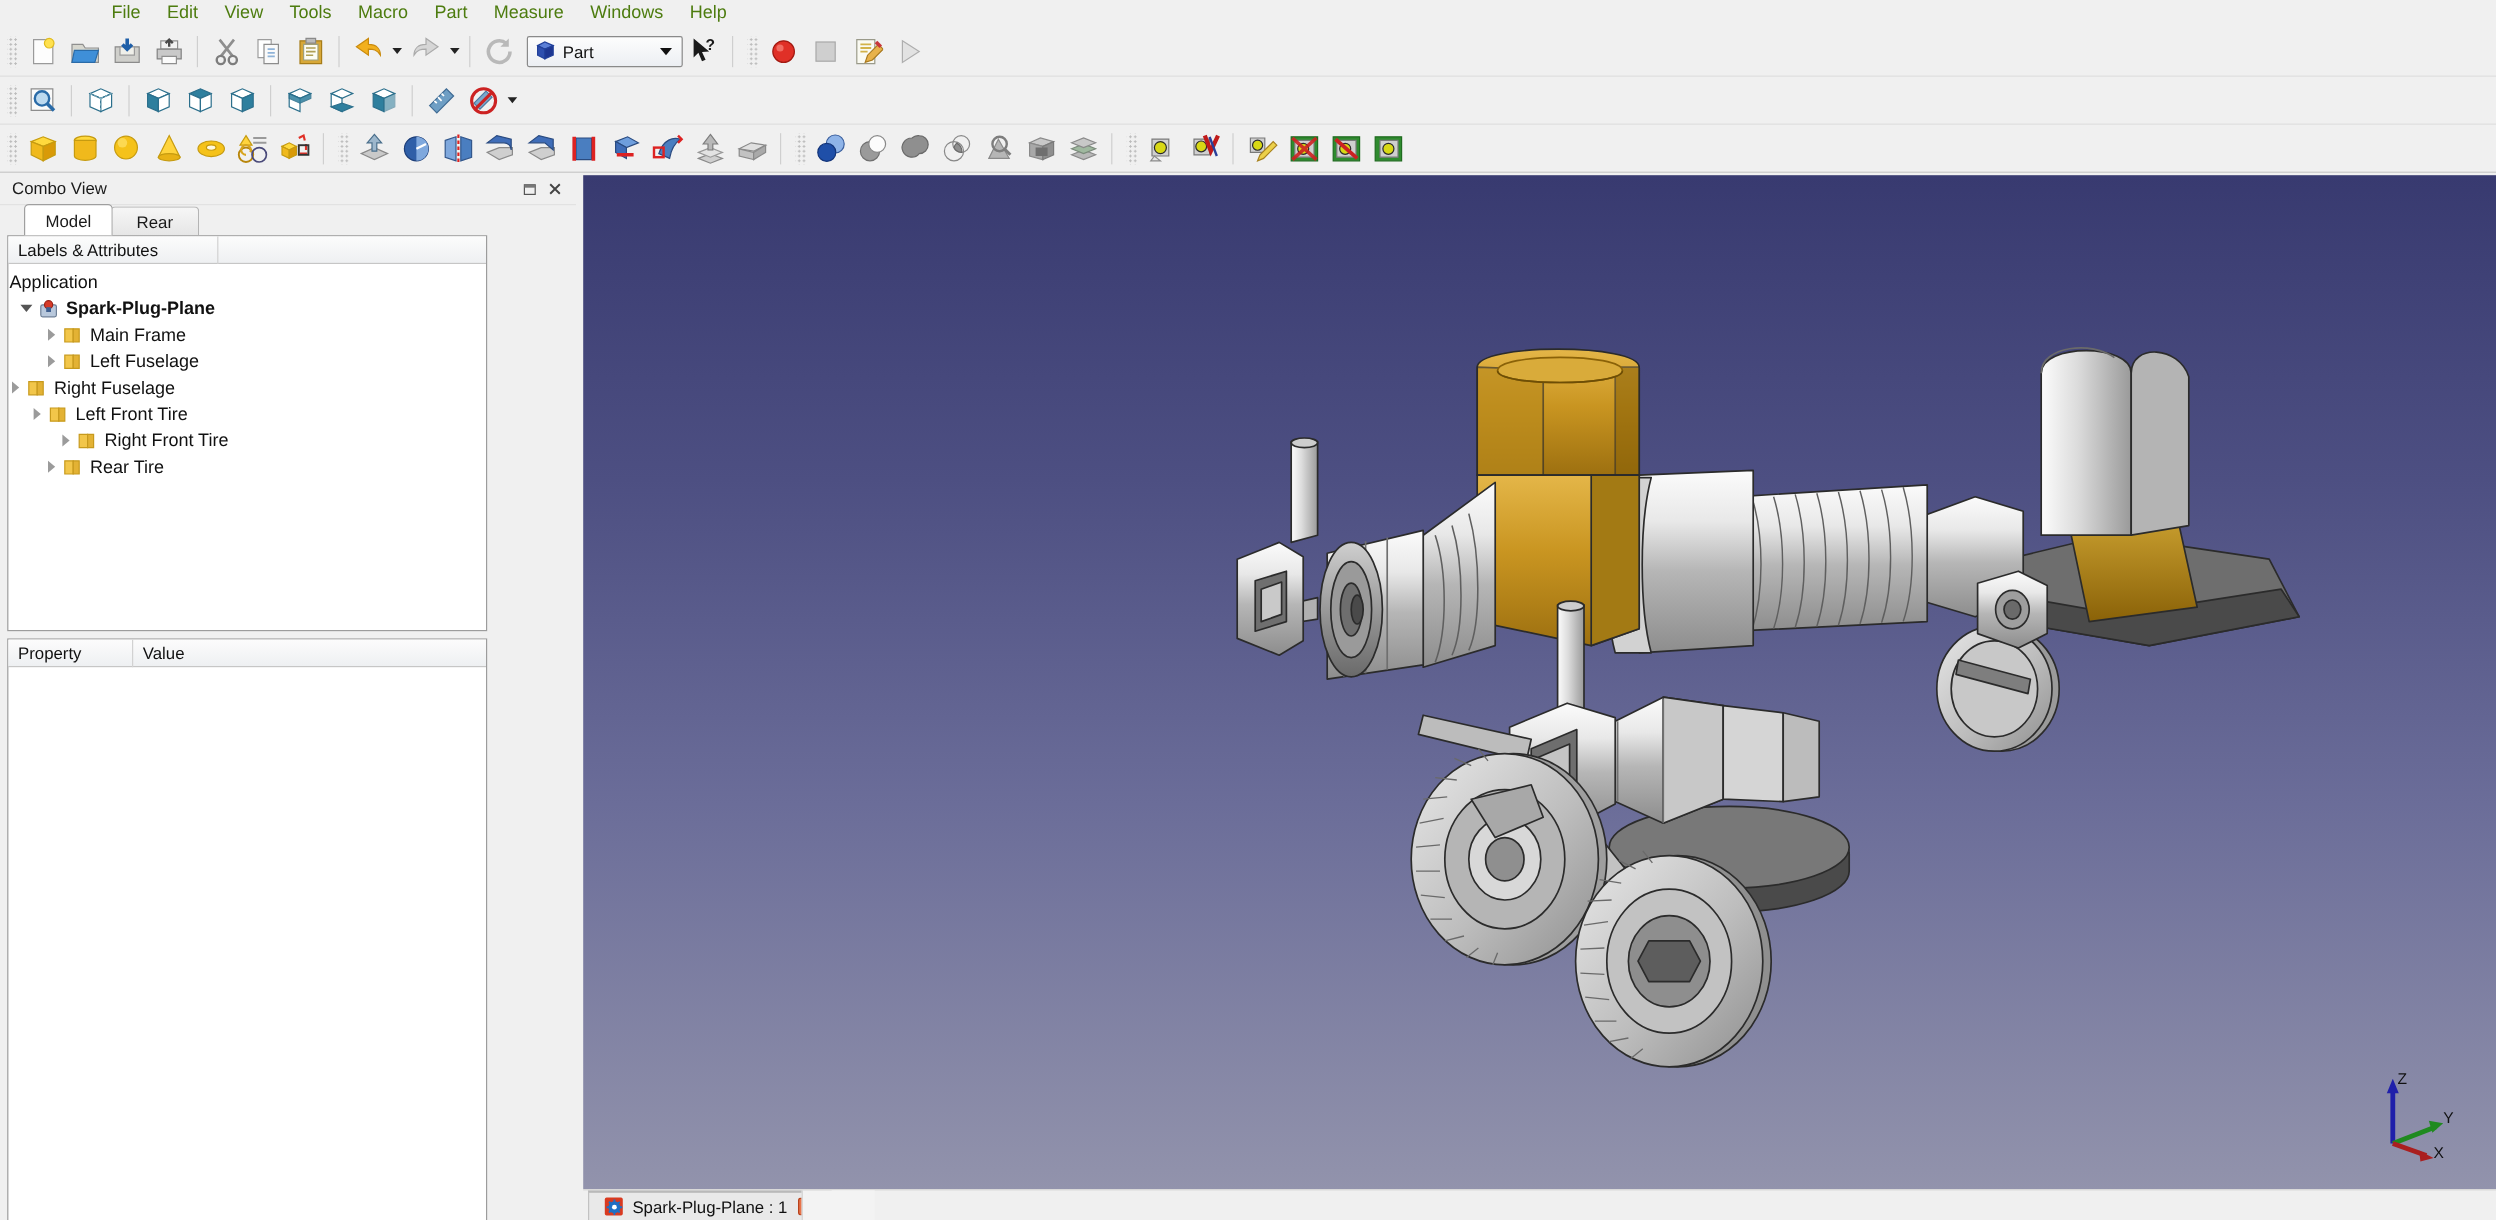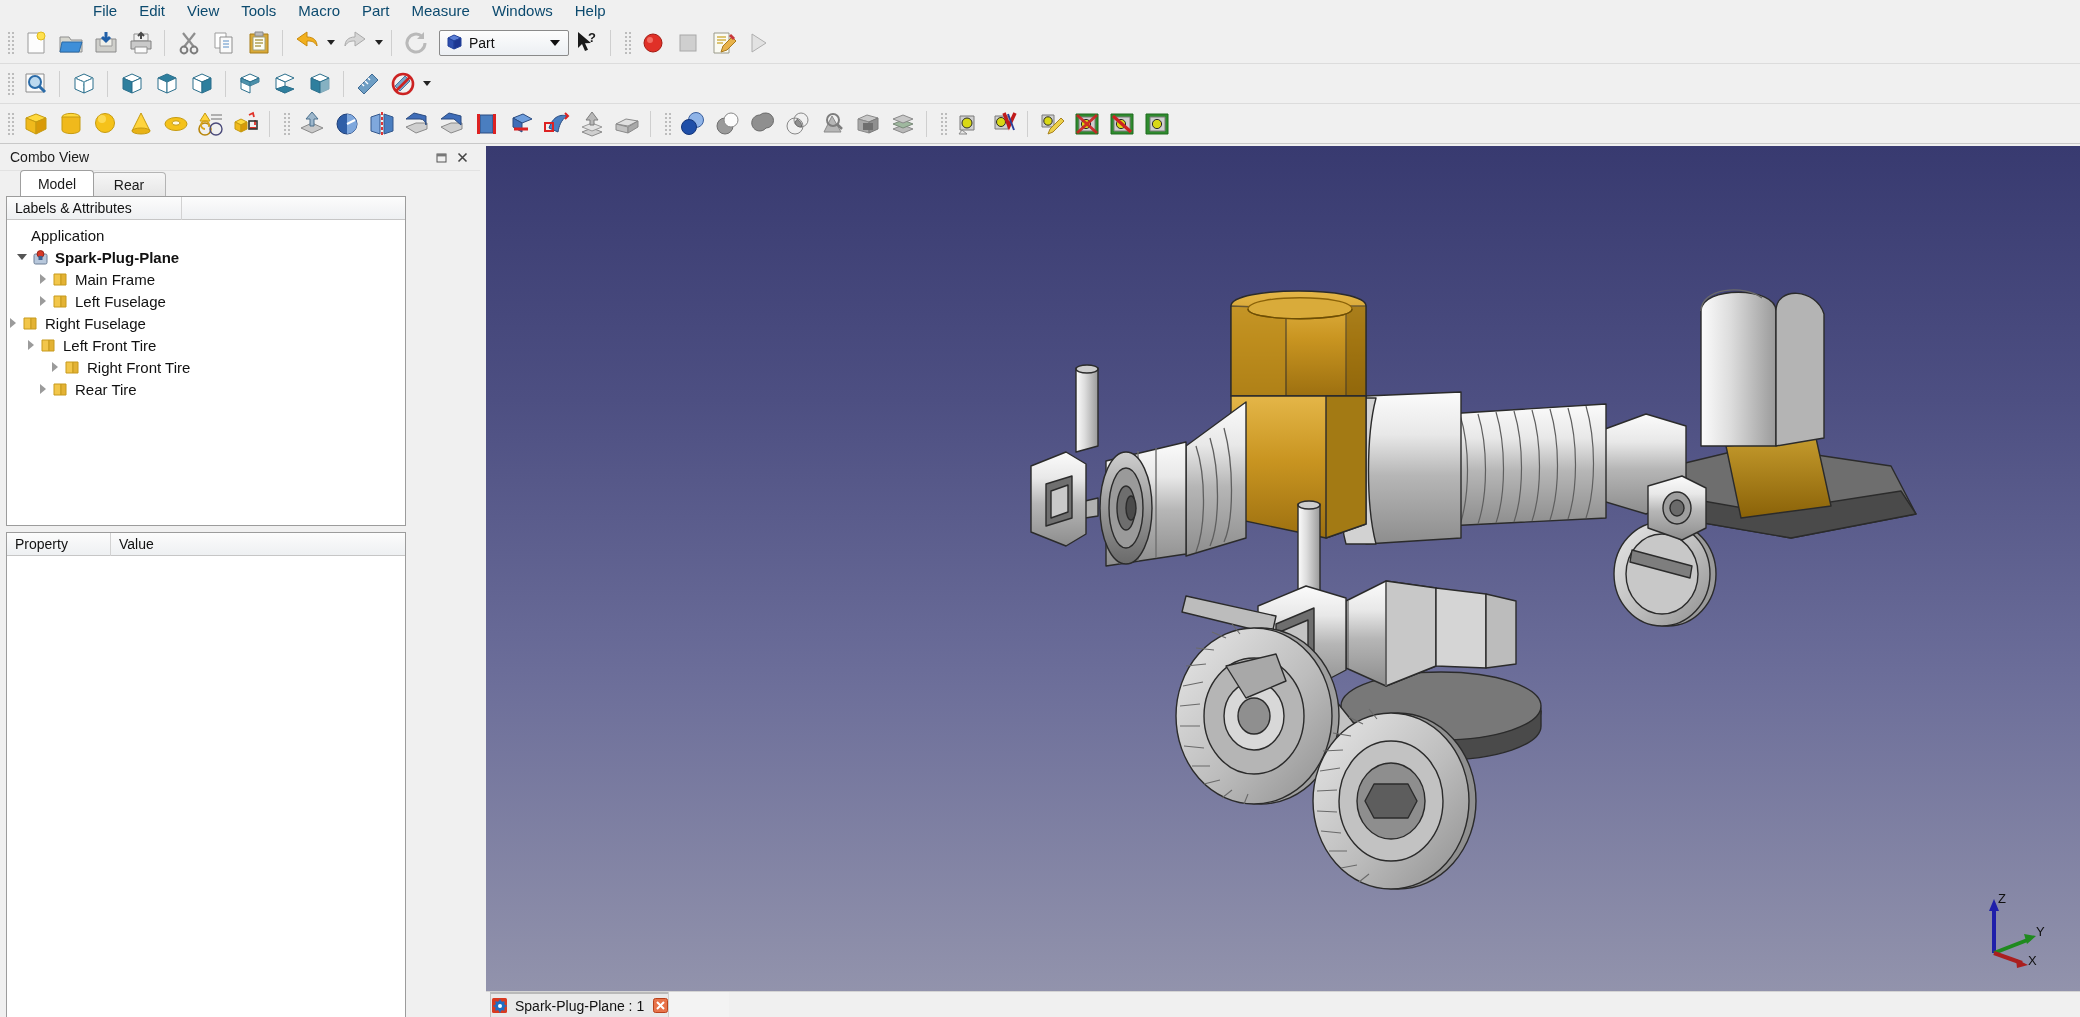--- a/index.html
+++ b/index.html
@@ -2,21 +2,21 @@
 <html><head>
 <meta charset="utf-8">
 <style>
   html,body{margin:0;padding:0;background:#fff;}
   body{width:2080px;height:1017px;overflow:hidden;font-family:"Liberation Sans",sans-serif;}
   .app{position:relative;width:2080px;height:1017px;background:#f0f0f0;}
 
   
   .menubar{position:absolute;left:0;top:0;width:2080px;height:22px;background:#f0f0f0;
            display:flex;align-items:center;padding-left:82px;box-sizing:border-box;}
-  .menubar .mi{font-size:15px;color:#0c4a6e;padding:1px 11px;line-height:20px;white-space:nowrap;}
+  .menubar .mi{font-size:15px;color:#4d7c0f;padding:1px 11px;line-height:20px;white-space:nowrap;}
 
   
   .tbrow{position:absolute;left:0;width:2080px;background:#f0f0f0;
          border-bottom:1px solid #dcdcdc;box-sizing:border-box;display:flex;align-items:center;}
   .tbrow1{top:22px;height:42px;}
   .tbrow2{top:64px;height:40px;}
   .tbrow3{top:104px;height:40px;border-bottom:1px solid #c8c8c8;}
   .grip{width:9px;height:26px;margin:0 3px 0 6px;flex:none;
         background-image:radial-gradient(#b9b9b9 1px,transparent 1px);
         background-size:4px 4px;background-position:1px 1px;opacity:.95;}
@@ -80,21 +80,21 @@
   .view3d{position:absolute;left:486px;top:146px;width:1594px;height:845px;overflow:hidden;
           background:linear-gradient(#383a70 0%,#4d4f82 30%,#6b6d99 62%,#9293ac 100%);}
   .view3d svg{position:absolute;left:0;top:0;}
   .axiscross{position:absolute;right:26px;bottom:20px;width:84px;height:80px;}
 
   
   .doctabs{position:absolute;left:486px;top:991px;width:1594px;height:26px;
            background:#f0f0f0;border-top:1px solid #d4d4d4;}
   .doctab{position:absolute;left:4px;top:0px;height:26px;display:flex;align-items:center;
           background:#e9e9e9;border:1px solid #c2c2c2;border-top:2px solid #b9b9b9;
-          padding:0 0;box-sizing:border-box;font-size:14px;color:#111;}
+          padding:0 12px;box-sizing:border-box;font-size:14px;color:#111;}
   .doctab .dico{margin-right:7px;flex:none;display:flex;}
   .doctab .dclose{margin-left:9px;width:15px;height:15px;flex:none;}
   .doctabs .tail{position:absolute;left:182px;top:0;width:60px;height:26px;
                  border-left:1px solid #d0d0d0;background:#f3f3f3;}
 </style>
 </head>
 <body>
 
 <div class="app">
 
@@ -578,21 +578,21 @@
       </div>
     </div>
 
     <div class="panel ptree">
       <div class="colhdr">
         <div class="ch c1" style="width:175px;">Labels &amp; Attributes</div>
         <div class="ch" style="flex:1;"></div>
       </div>
       <div class="treebody">
 
-        <div class="trow" style="padding-left:24px;text-align:right;">
+        <div class="trow" style="padding-left:1px;text-align:right;">
           <span>Application</span>
         </div>
 
         <div class="trow bold" style="padding-left:10px;">
           <span class="arw open"></span>
           <span class="ico">
             <svg width="17" height="17" viewBox="0 0 17 17">
               <rect x="2" y="5" width="13" height="10" rx="1.5" fill="#b8c8dc" stroke="#6d7f96"></rect>
               <circle cx="8.5" cy="5" r="3.4" fill="#d73a28" stroke="#9a2418"></circle>
               <rect x="6.5" y="7" width="4" height="4" fill="#3f5f8f"></rect>

